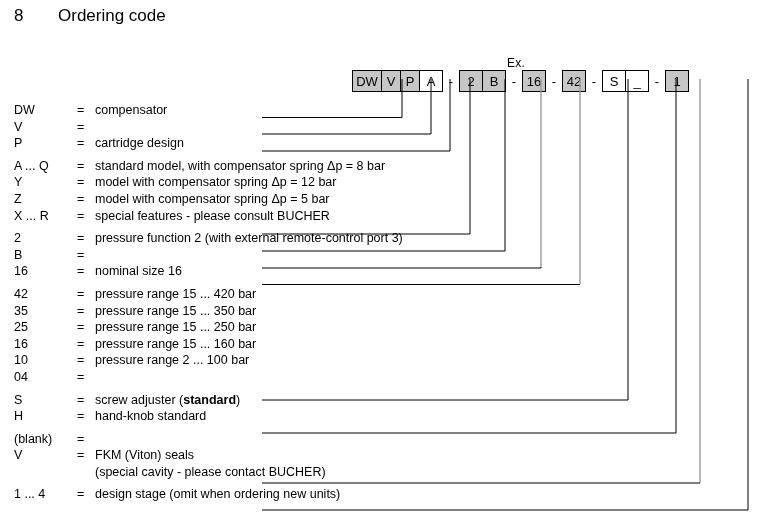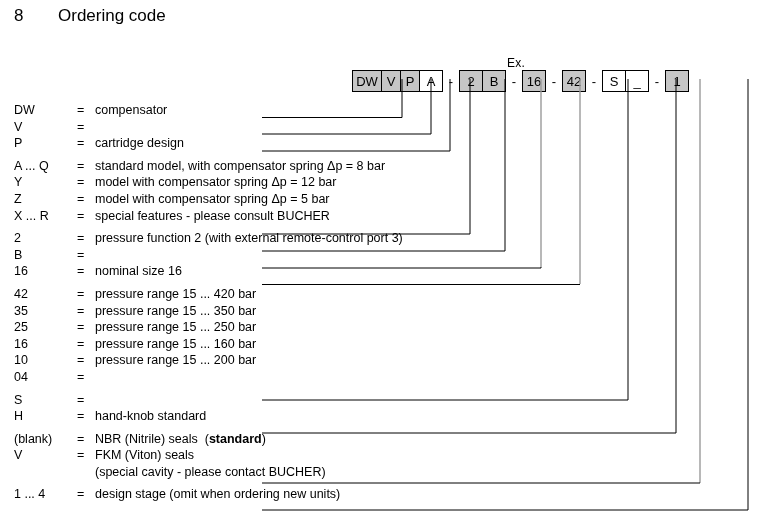--- a/index.html
+++ b/index.html
@@ -168,27 +168,27 @@
     <div class="lrow"><span class="lcode">X ... R</span><span class="leq">=</span><span class="ldesc">special features - please consult BUCHER</span></div>
     <div class="gap"></div>
     <div class="lrow"><span class="lcode">2</span><span class="leq">=</span><span class="ldesc">pressure function 2 (with external remote-control port 3)</span></div>
     <div class="lrow"><span class="lcode">B</span><span class="leq">=</span></div>
     <div class="lrow"><span class="lcode">16</span><span class="leq">=</span><span class="ldesc">nominal size 16</span></div>
     <div class="gap"></div>
     <div class="lrow"><span class="lcode">42</span><span class="leq">=</span><span class="ldesc">pressure range 15 ... 420 bar</span></div>
     <div class="lrow"><span class="lcode">35</span><span class="leq">=</span><span class="ldesc">pressure range 15 ... 350 bar</span></div>
     <div class="lrow"><span class="lcode">25</span><span class="leq">=</span><span class="ldesc">pressure range 15 ... 250 bar</span></div>
     <div class="lrow"><span class="lcode">16</span><span class="leq">=</span><span class="ldesc">pressure range 15 ... 160 bar</span></div>
-    <div class="lrow"><span class="lcode">10</span><span class="leq">=</span><span class="ldesc">pressure range 15 ... 200 bar</span></div>
+    <div class="lrow"><span class="lcode">10</span><span class="leq">=</span><span class="ldesc">pressure range 2 ... 100 bar</span></div>
     <div class="lrow"><span class="lcode">04</span><span class="leq">=</span></div>
     <div class="gap"></div>
-    <div class="lrow"><span class="lcode">S</span><span class="leq">=</span></div>
+    <div class="lrow"><span class="lcode">S</span><span class="leq">=</span><span class="ldesc">screw adjuster (<b>standard</b>)</span></div>
     <div class="lrow"><span class="lcode">H</span><span class="leq">=</span><span class="ldesc">hand-knob standard</span></div>
     <div class="gap"></div>
-    <div class="lrow"><span class="lcode">(blank)</span><span class="leq">=</span><span class="ldesc">NBR (Nitrile) seals  (<b>standard</b>)</span></div>
+    <div class="lrow"><span class="lcode">(blank)</span><span class="leq">=</span></div>
     <div class="lrow"><span class="lcode">V</span><span class="leq">=</span><span class="ldesc">FKM (Viton) seals</span></div>
     <div class="lrow"><span class="lcode"></span><span class="leq"></span><span class="ldesc">(special cavity - please contact BUCHER)</span></div>
     <div class="gap"></div>
     <div class="lrow"><span class="lcode">1 ... 4</span><span class="leq">=</span><span class="ldesc">design stage (omit when ordering new units)</span></div>
   </div>
 
 <svg class="overlay" width="766" height="524" viewBox="0 0 766 524">
 
   <path d="M402,79 L402,117.5" stroke="#000" stroke-width="1" fill="none"></path>
   <path d="M262,117.5 L402,117.5" stroke="#000" stroke-width="1" fill="none"></path>

